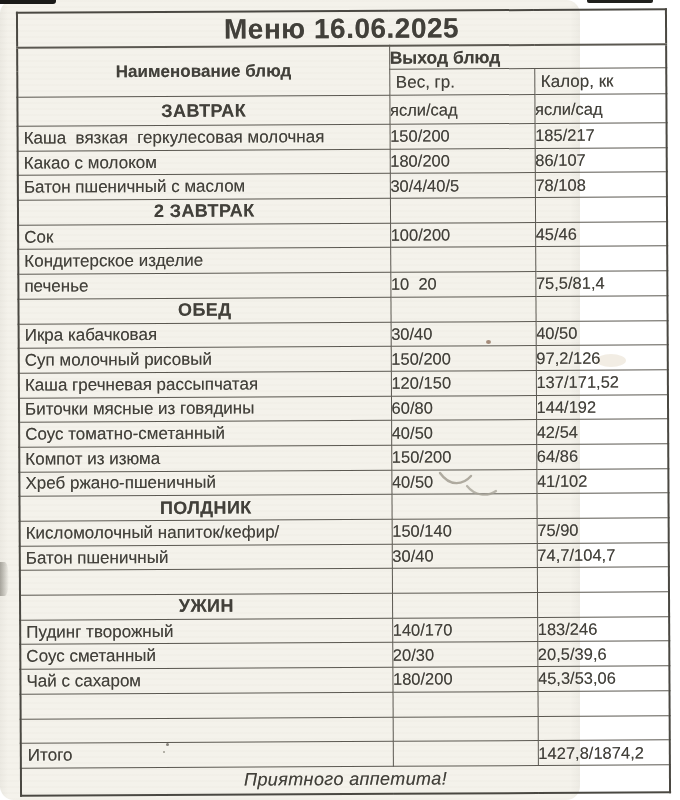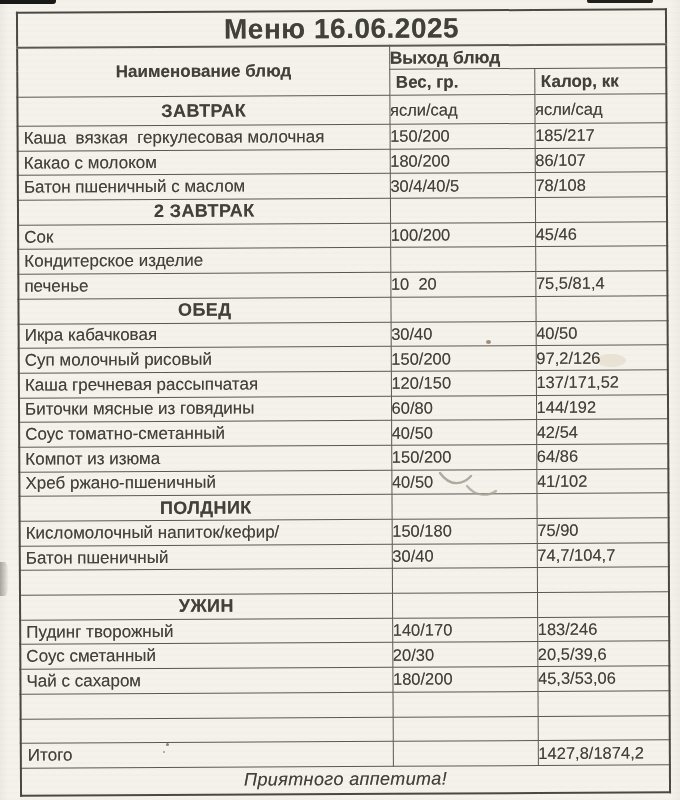--- a/index.html
+++ b/index.html
@@ -8,26 +8,27 @@
     --line:#5b5851;
     --line-dark:#4a4842;
   }
   html,body{margin:0;padding:0;}
   body{
     width:680px;height:800px;overflow:hidden;
     font-family:"Liberation Sans",sans-serif;
     color:var(--ink);
   }
   .page{
-    position:relative;width:680px;height:800px;
+    position:relative;width:580px;height:800px;
     background:
       linear-gradient(90deg, rgba(70,65,55,.05), rgba(70,65,55,0) 8px),
       linear-gradient(270deg, rgba(70,65,55,.04), rgba(70,65,55,0) 10px),
       repeating-linear-gradient(0deg, rgba(120,110,90,.018) 0 2px, rgba(0,0,0,0) 2px 6px),
       var(--paper);
+    border-radius: 14px;
   }
   
   table.menu-table{
     position:absolute;left:18px;top:10px;width:649px;
     border-collapse:collapse;table-layout:fixed;
     transform:rotate(-0.3deg);
   }
   table.menu-table{border:2.4px solid var(--line-dark);}
   col.c1{width:372px;} col.c2{width:145px;} col.c3{width:132px;}
   th,td{
@@ -43,21 +44,21 @@
     text-shadow:0 0 .5px rgba(66,64,58,.55);
   }
   tr.title-row th{
     height:33px;font-size:28px;font-weight:bold;text-align:center;
     letter-spacing:.5px;border-bottom-width:2px;
   }
   thead tr:nth-child(2) th{height:22px;}
   thead tr:nth-child(3) th{height:25px;}
   th.h-name{font-weight:bold;text-align:center;font-size:17px;}
   th.h-output{font-weight:bold;font-size:17.5px;}
-  th.h-sub{font-weight:bold;padding-left:6px;font-size:17px;}
+  th.h-sub{font-weight:normal;padding-left:6px;font-size:17px;}
   tbody tr{height:24.7px;}
   tbody tr:first-child{height:29px;}
   tbody td:first-child{padding-left:5px;}
   tbody td:nth-child(2),tbody td:nth-child(3){padding-left:0;font-size:16.5px;}
   tr.row-section td:first-child{
     font-weight:bold;text-align:center;font-size:18px;
     letter-spacing:.4px;padding-left:0;
   }
   tr.row-total td:first-child{padding-left:6px;}
   tr.note-row td{
@@ -195,21 +196,21 @@
           <td>40/50</td>
           <td>41/102</td>
         </tr>
         <tr class="row-section">
           <td>ПОЛДНИК</td>
           <td></td>
           <td></td>
         </tr>
         <tr class="row-item">
           <td>Кисломолочный напиток/кефир/</td>
-          <td>150/180</td>
+          <td>150/140</td>
           <td>75/90</td>
         </tr>
         <tr class="row-item">
           <td>Батон пшеничный</td>
           <td>30/40</td>
           <td>74,7/104,7</td>
         </tr>
         <tr class="row-empty">
           <td></td>
           <td></td>

